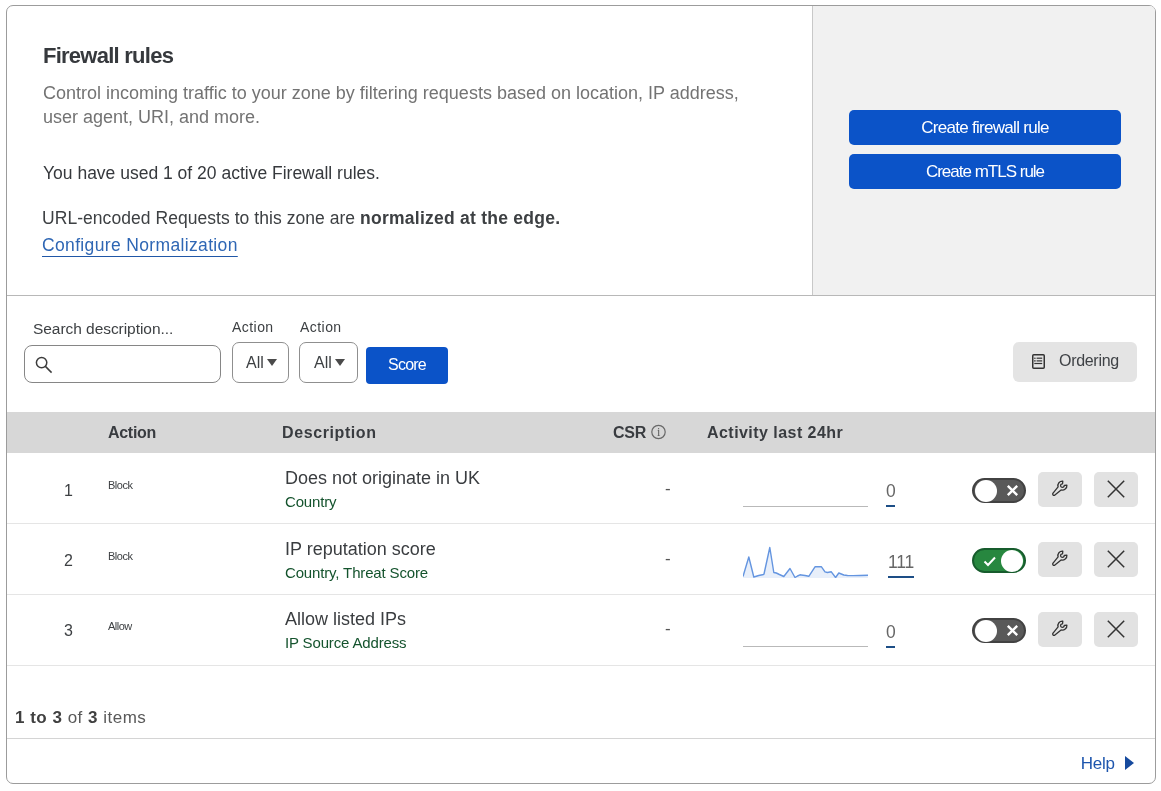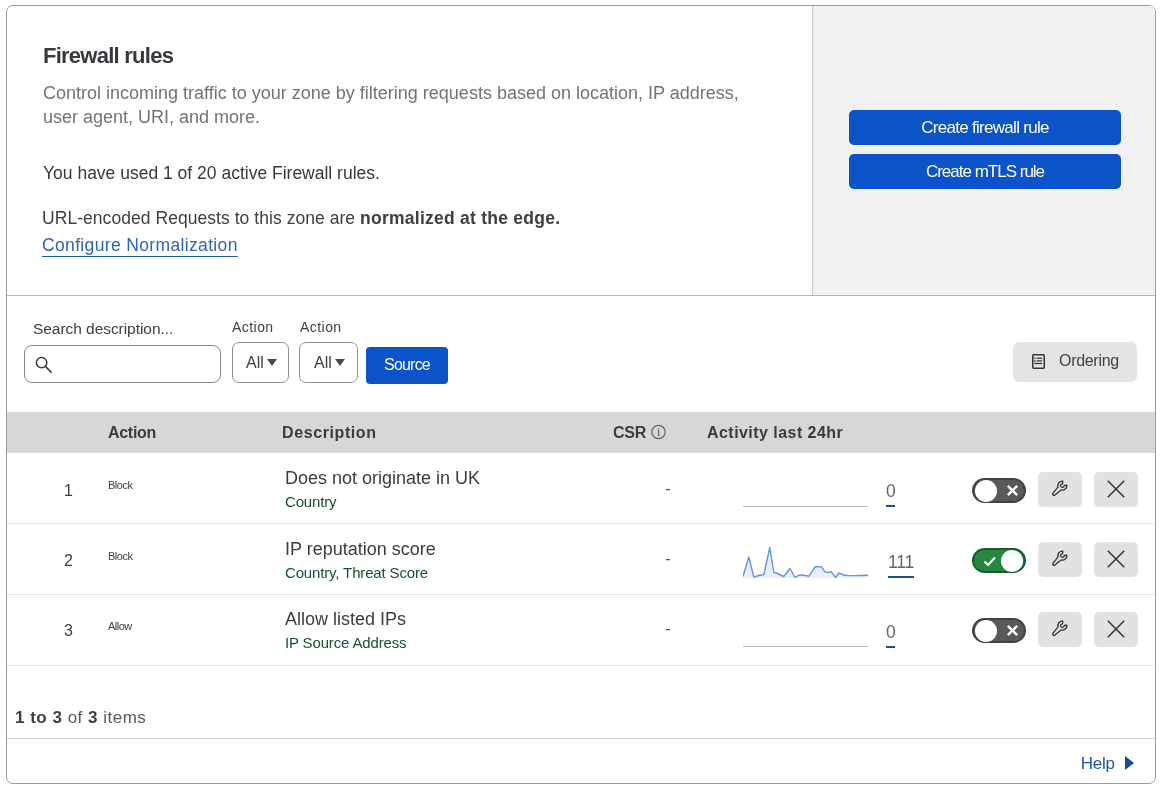--- a/index.html
+++ b/index.html
@@ -66,21 +66,21 @@
   <div class="smalllabel abs" style="left:225px; top:313px;">Action</div>
   <div class="selbox" style="left:225px; width:57px;">
     <span style="position:absolute;left:13px;top:11px;">All</span>
     <span style="position:absolute;left:34px;top:16px;width:0;height:0;border-left:5.5px solid transparent;border-right:5.5px solid transparent;border-top:7px solid #4a4a4a;"></span>
   </div>
   <div class="smalllabel abs" style="left:293px; top:313px;">Action</div>
   <div class="selbox" style="left:292px; width:59px;">
     <span style="position:absolute;left:14px;top:11px;">All</span>
     <span style="position:absolute;left:35px;top:16px;width:0;height:0;border-left:5.5px solid transparent;border-right:5.5px solid transparent;border-top:7px solid #4a4a4a;"></span>
   </div>
-  <div class="searchbtn">Source</div>
+  <div class="searchbtn">Score</div>
   <div class="orderbtn">
     <svg width="13" height="15" viewBox="0 0 13 15" style="position:absolute;left:19px;top:12px;">
       <rect x="0.75" y="0.75" width="11.5" height="13.5" rx="1" fill="none" stroke="#333" stroke-width="1.5"></rect>
       <circle cx="2.9" cy="4.2" r="0.8" fill="#333"></circle>
       <circle cx="2.9" cy="6.9" r="0.8" fill="#333"></circle>
       <line x1="4.6" y1="4.2" x2="10.2" y2="4.2" stroke="#333" stroke-width="1.2"></line>
       <line x1="4.6" y1="6.9" x2="10.2" y2="6.9" stroke="#333" stroke-width="1.2"></line>
       <line x1="2.3" y1="9.5" x2="10.2" y2="9.5" stroke="#333" stroke-width="1.2"></line>
     </svg>
     <span style="position:absolute;left:46px;top:10px;font-size:16px;letter-spacing:-0.3px;color:#3f4246;">Ordering</span>

